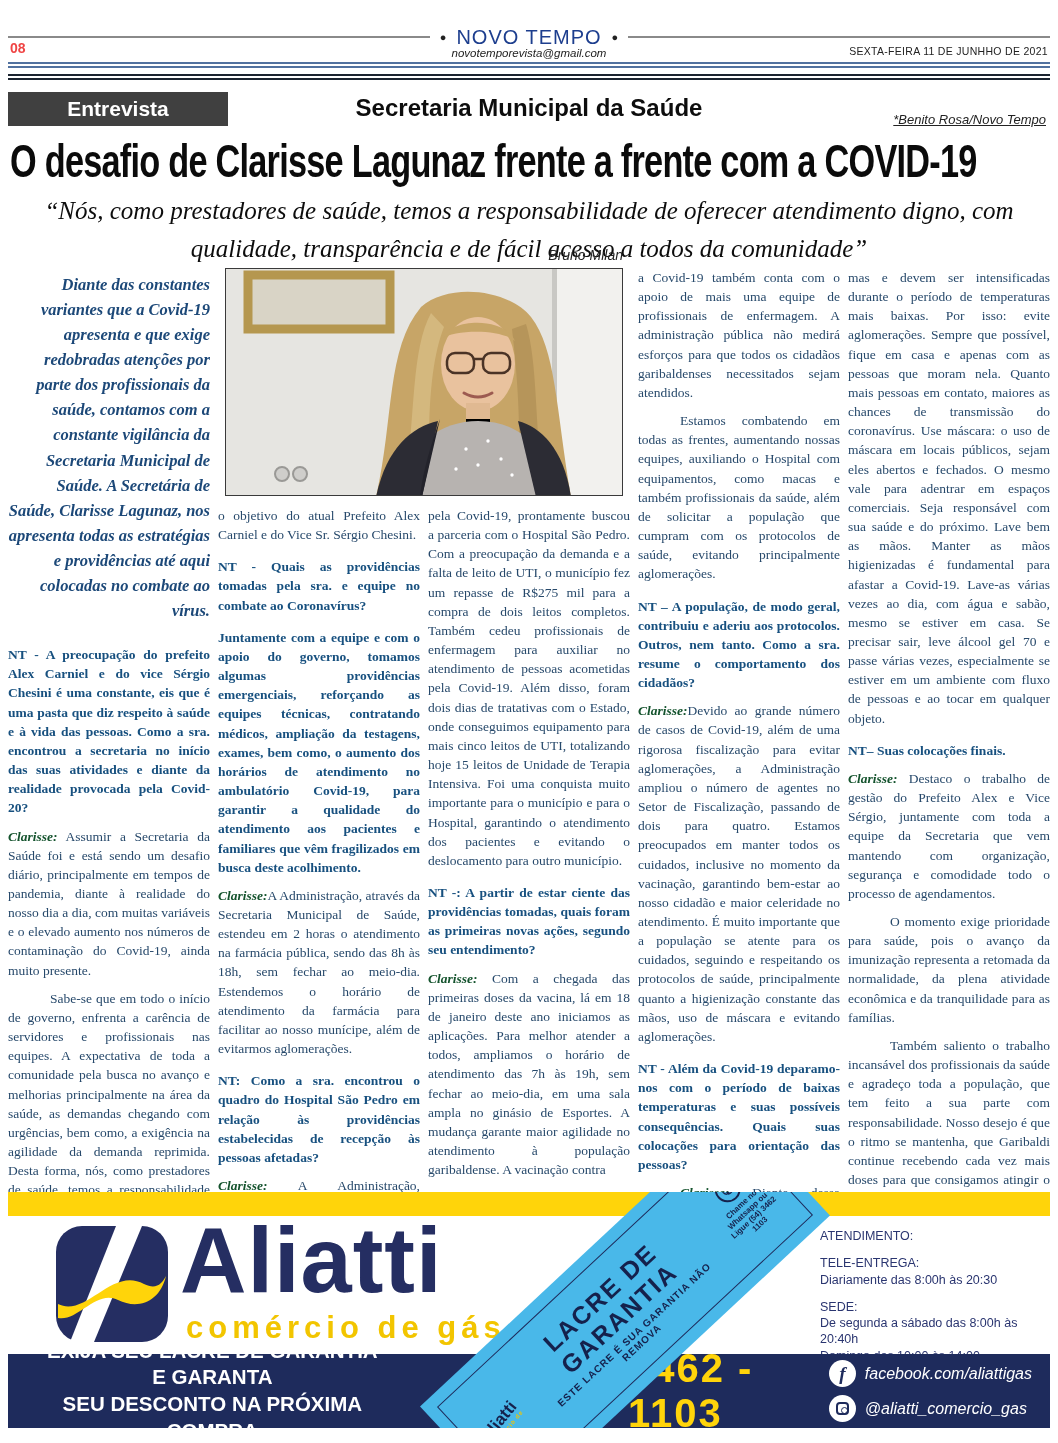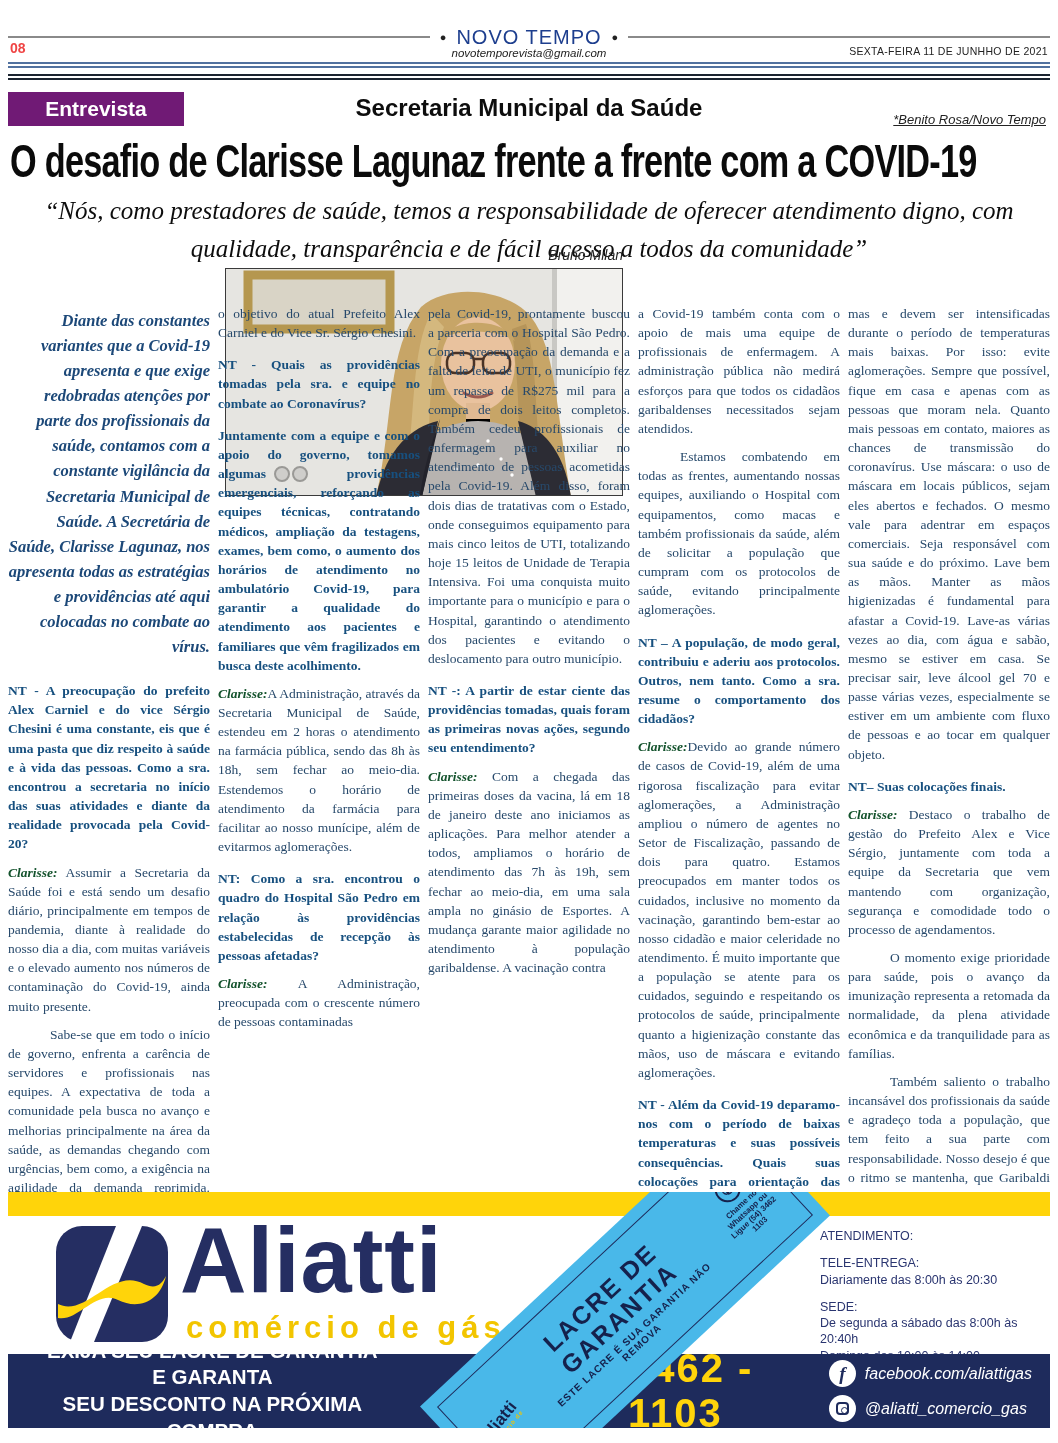--- a/index.html
+++ b/index.html
@@ -16,21 +16,21 @@
   .page-num { position:absolute; left:10px; top:40px; font-size:14px; font-weight:bold; color:#ef4444; }
   .mast-email { position:absolute; left:0; right:0; top:47px; text-align:center;
                 font-style:italic; font-size:11.5px; color:#222; }
   .mast-date { position:absolute; right:10px; top:45px; font-size:10.5px; color:#222; letter-spacing:.3px; }
   .rule-navy { position:absolute; top:62px; left:8px; right:8px; height:6px;
                border-top:2px solid #51719f; border-bottom:2px solid #51719f; }
   .rule-dark { position:absolute; top:74px; left:8px; right:8px; height:6px;
                border-top:2px solid #1b2430; border-bottom:2px solid #1b2430; }
 
   
-  .badge { position:absolute; left:8px; top:92px; width:176px; height:34px; background:#701a75;
+  .badge { position:absolute; left:8px; top:92px; width:220px; height:34px; background:#404040;
            color:#fff; font-size:21px; font-weight:bold; display:flex; align-items:center;
            justify-content:center; }
   .sec-title { position:absolute; left:0; right:0; top:94px; text-align:center;
                font-size:24px; font-weight:bold; color:#0d0d0d; }
   .photo-credit { position:absolute; right:12px; top:112px; font-style:italic; font-size:13px; color:#222;text-decoration:underline; }
 
   
   .headline { position:absolute; left:10px; top:134px; width:1390px; white-space:nowrap;
               font-size:46px; font-weight:bold; color:#0b0b0b; letter-spacing:-1px;
               transform:scaleX(0.745); transform-origin:left top; }
@@ -39,23 +39,23 @@
            line-height:1.5; color:#0d0d0d; }
   .byline { position:absolute; left:225px; width:398px; top:247px; text-align:right;
             font-style:italic; font-size:14px; color:#222; }
 
   
   .photo { position:absolute; left:225px; top:268px; width:398px; height:228px;
            border:1px solid #3a3a3a; background:#e8e7e3; overflow:hidden; }
 
   
   .cols { position:absolute; left:8px; top:268px; width:1042px; height:924px;
-          display:flex; gap:8px;margin-top:36px; }
+          display:flex; gap:8px; }
   .col { flex:1; overflow:hidden; }
-  .col.under-photo { }
+  .col.under-photo { padding-top:238px; }
   .col p { margin:0 0 9px; text-align:justify;
            font-family:"Liberation Serif", serif; font-size:13.5px; line-height:1.42;
            color:#27496b; }
   .col p.q { font-weight:bold; color:#17507f; margin:13px 0 9px; }
   .col p .name { font-weight:bold; color:#14532d;font-style:italic; }
   .col p.ind { text-indent:42px; }
   .intro { font-weight:bold; font-style:italic; text-align:right !important;
            font-size:16.5px !important; line-height:1.52 !important; color:#1c4878 !important;
            margin:4px 0 22px !important; }
 

